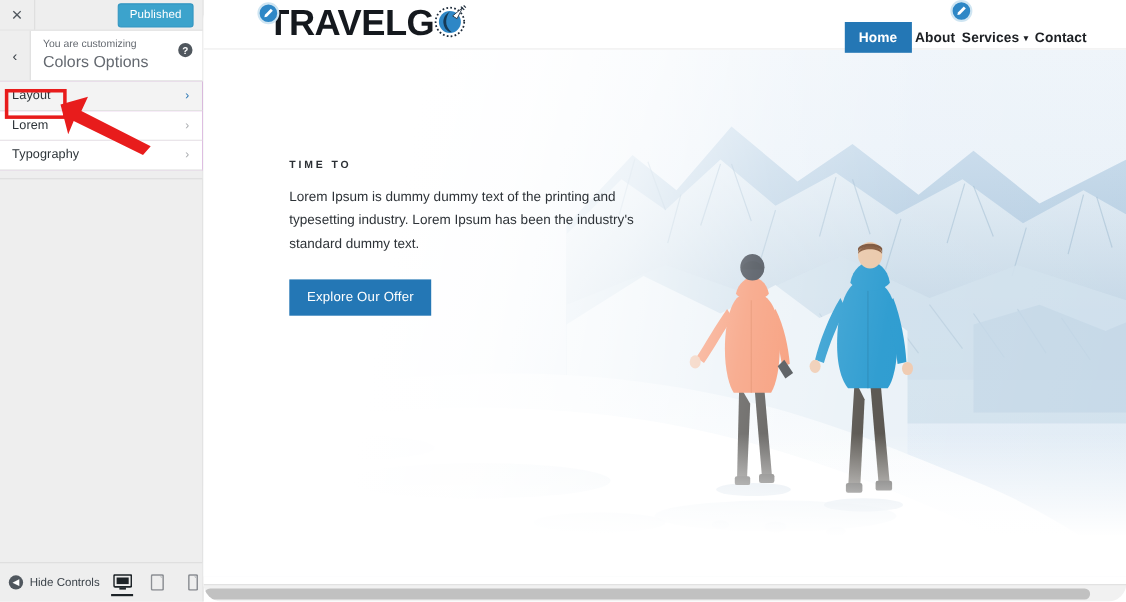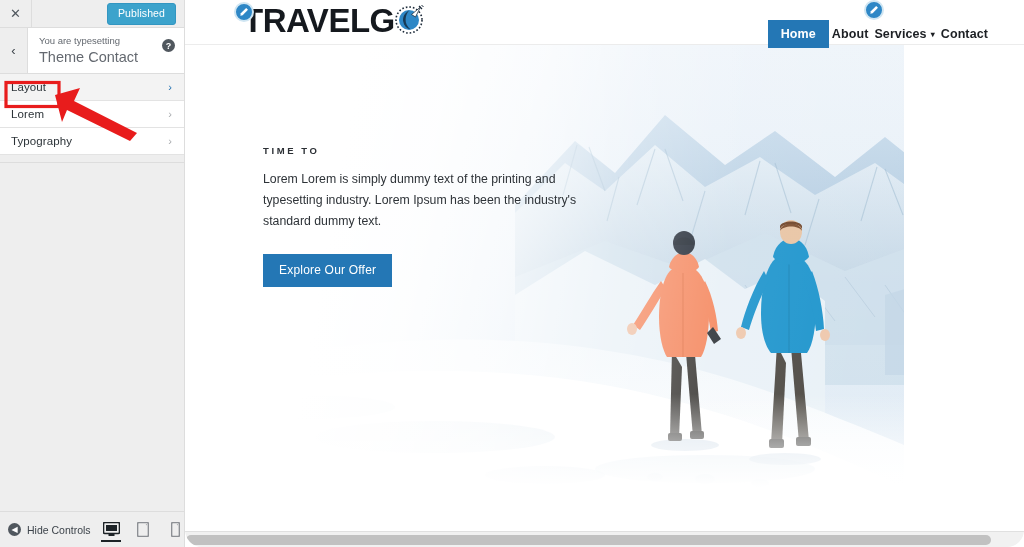--- a/index.html
+++ b/index.html
@@ -182,21 +182,21 @@
     letter-spacing: .1px;
     display: inline-flex; align-items: center; gap: 4px;
     cursor: pointer;
   }
   .nav a.active { background: #2477b5; color: #fff; padding: 7px 13px; }
   .caret { font-size: 8px; line-height: 1; position: relative; top: 1px; }
 
   
   .hero {
     position: absolute; left: 0; top: 45px;
-    width: 719px; height: 479px;
+    width: 839px; height: 479px;
     overflow: hidden;
     background: #ffffff;
   }
   .hero-img { position: absolute; inset: 0; }
   .hero-fade {
     position: absolute; inset: 0;
     background: linear-gradient(100deg,
       rgba(255,255,255,1) 0%,
       rgba(255,255,255,1) 22%,
       rgba(255,255,255,0.93) 33%,
@@ -260,22 +260,22 @@
   <div id="sidebar">
 
     <div class="cz-topbar">
       <div class="cz-close">✕</div>
       <div class="cz-publish">Published</div>
     </div>
 
     <div class="cz-panelhead">
       <div class="cz-back">‹</div>
       <div class="cz-panelhead-text">
-        <div class="cz-eyebrow">You are typesetting</div>
-        <div class="cz-paneltitle">Theme Contact</div>
+        <div class="cz-eyebrow">You are customizing</div>
+        <div class="cz-paneltitle">Colors Options</div>
       </div>
       <div class="cz-help">?</div>
     </div>
 
     <div class="cz-sections">
       <div class="cz-section is-hover">
         <span class="label">Layout</span>
         <span class="cz-chevron">›</span>
       </div>
       <div class="cz-section">
@@ -466,21 +466,21 @@
             <ellipse cx="575" cy="438" rx="9" ry="4"></ellipse>
             <ellipse cx="470" cy="432" rx="8" ry="4"></ellipse>
           </g>
         </svg>
       </div>
       <div class="hero-fade"></div>
       <div class="hero-bottom-fade"></div>
 
       <div class="hero-content">
         <div class="eyebrow">TIME TO</div>
-        <div class="hero-para">Lorem Lorem is simply dummy text of the printing and typesetting industry. Lorem Ipsum has been the industry's standard dummy text.</div>
+        <div class="hero-para">Lorem Ipsum is dummy dummy text of the printing and typesetting industry. Lorem Ipsum has been the industry's standard dummy text.</div>
         <div class="hero-btn">Explore Our Offer</div>
       </div>
     </div>
 
     <div class="hscroll">
       <div class="hscroll-thumb"></div>
     </div>
   </div>
 
   <svg class="anno" aria-hidden="true">

